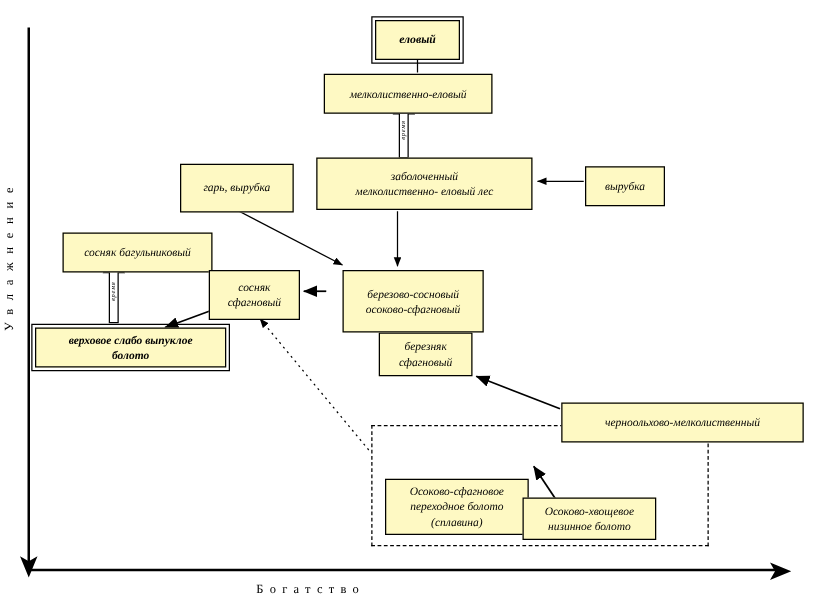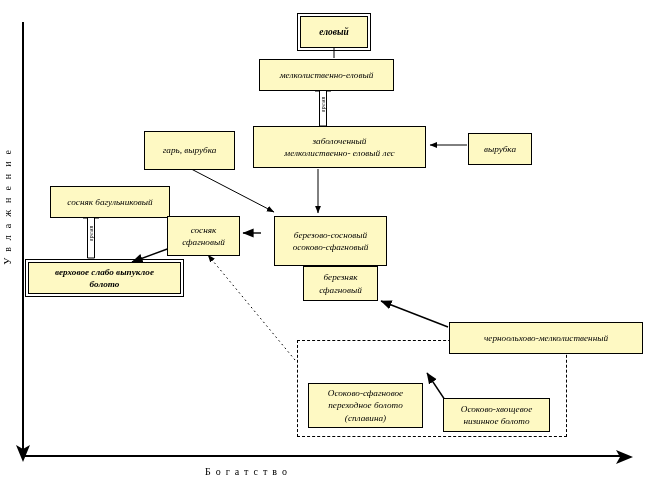--- a/index.html
+++ b/index.html
@@ -175,16 +175,16 @@
 
   <div class="node" style="left:303px; top:266px; width:75px; height:35px;">березняк
 сфагновый</div>
 
   <div class="node" style="left:449px; top:322px; width:194px; height:19px;">черноольхово-мелколиственный</div>
 
   <div class="node" style="left:308px; top:347px; width:115px; height:45px; z-index:4;margin-top:36px;">Осоково-сфагновое
 переходное болото
 (сплавина)</div>
 
-  <div class="node" style="left:443px; top:398px; width:107px; height:34px; z-index:4;">Осоково-хвощевое
+  <div class="node" style="left:418px; top:398px; width:107px; height:34px; z-index:4;">Осоково-хвощевое
 низинное болото</div>
 
 </div>
 
 </body></html>

